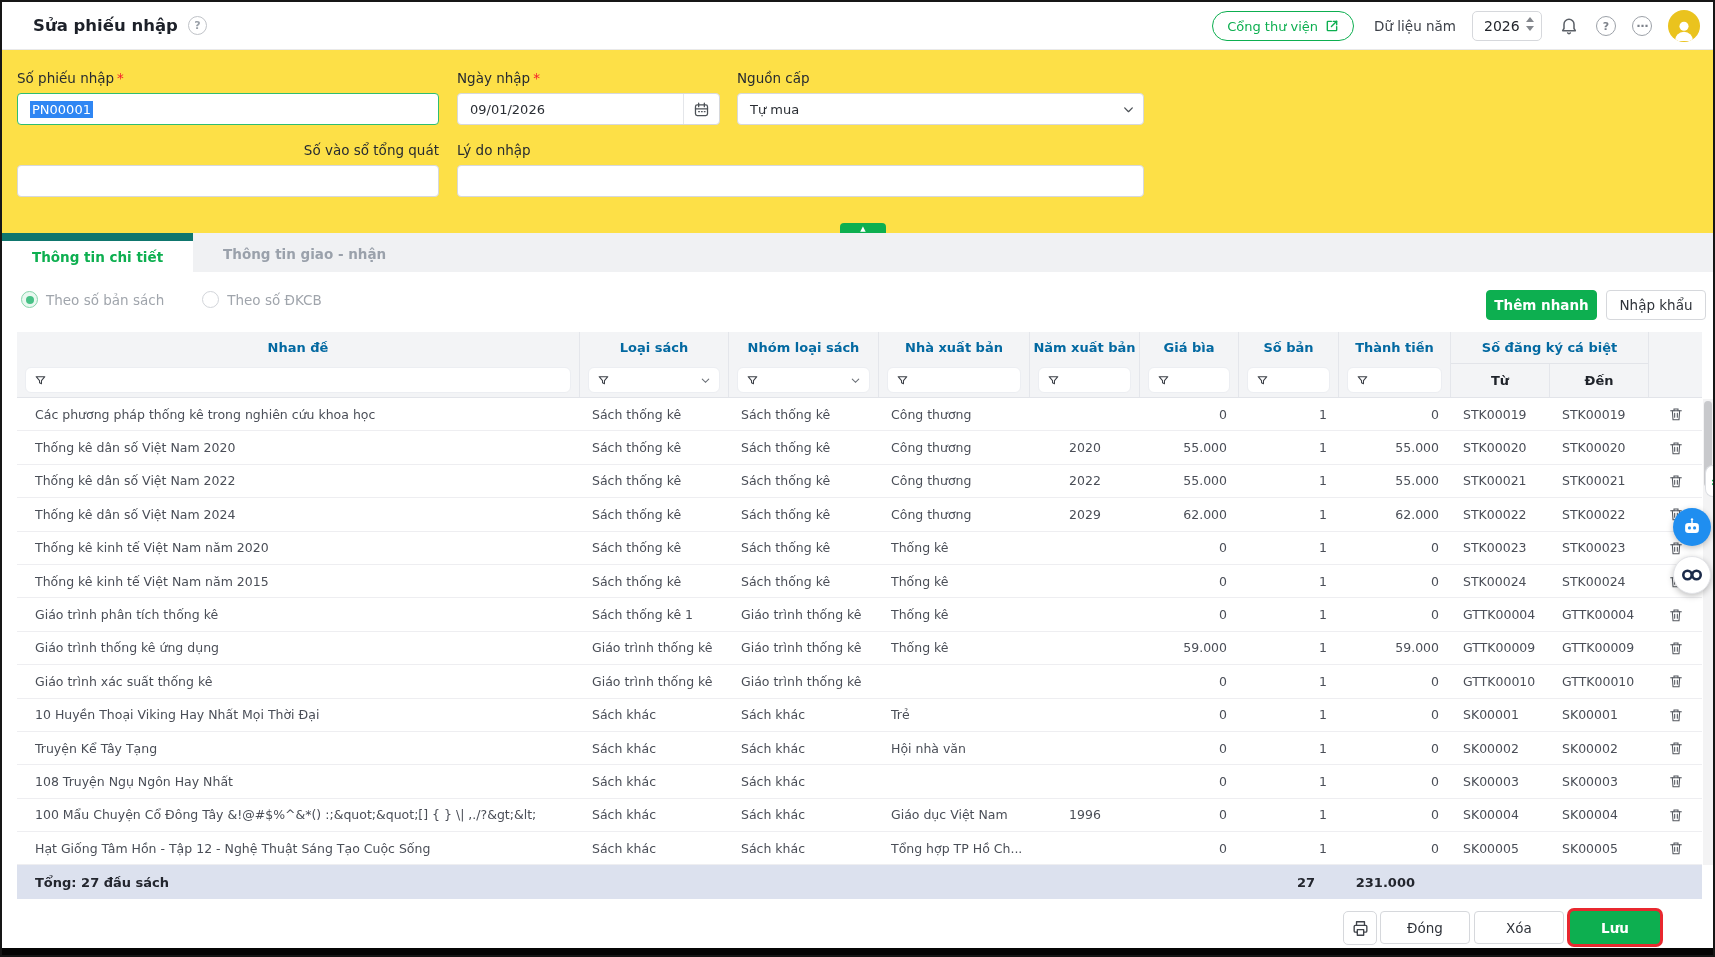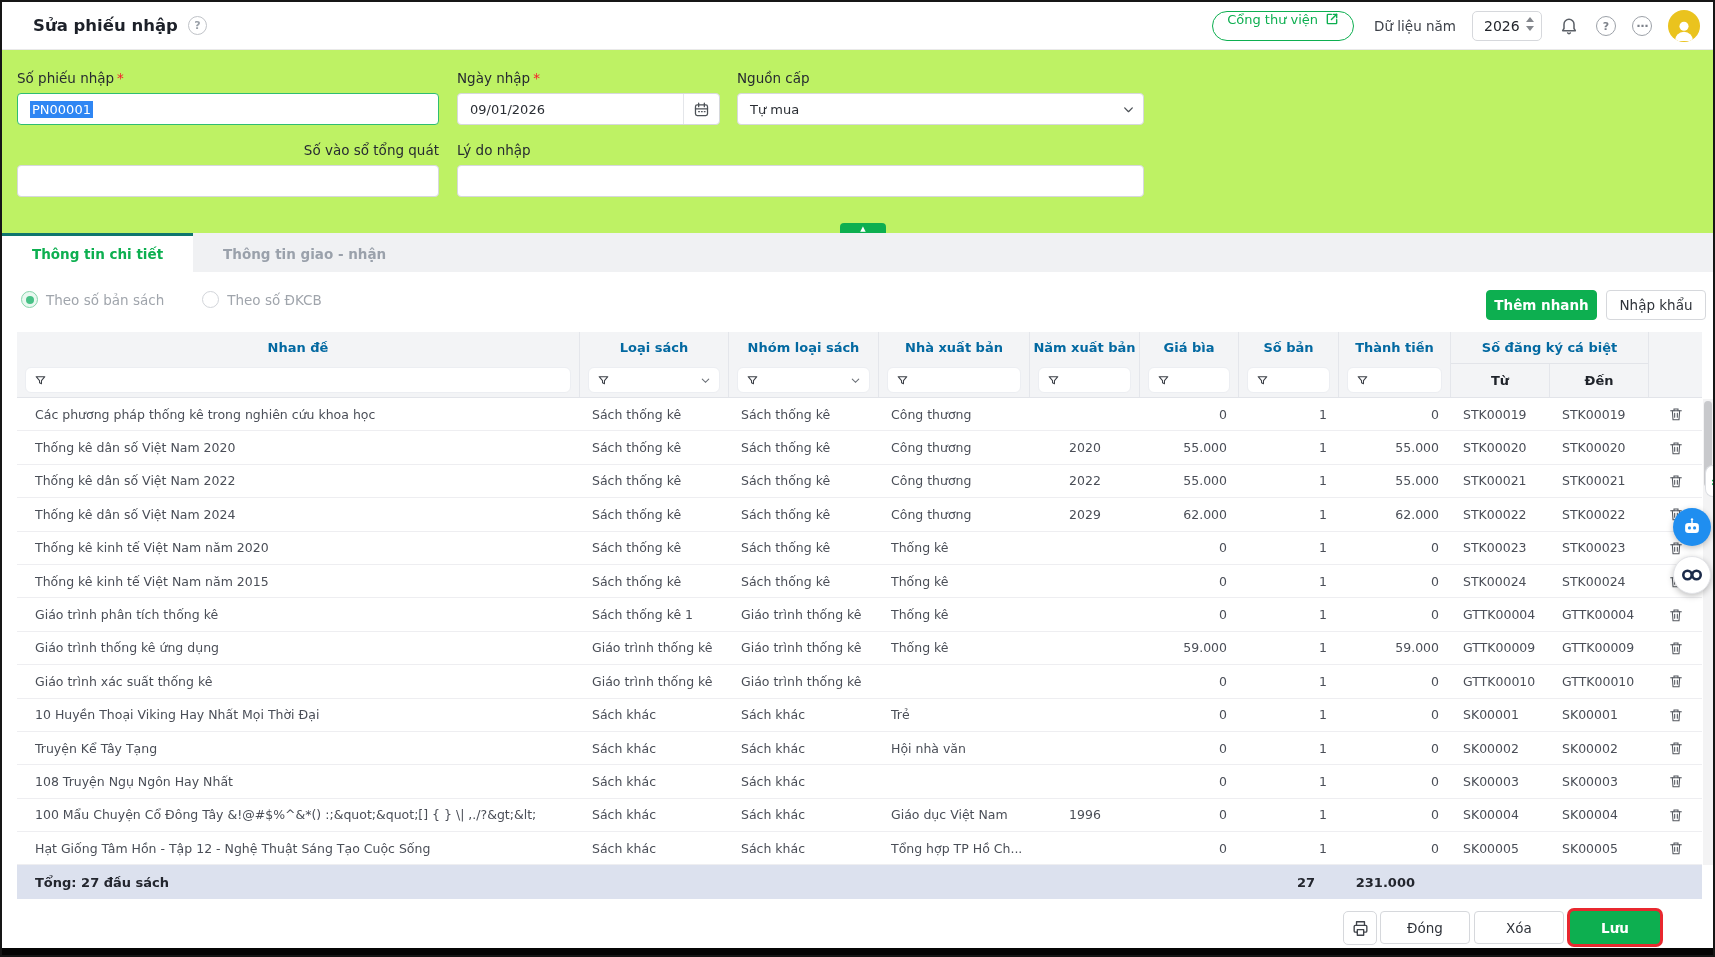--- a/index.html
+++ b/index.html
@@ -11,57 +11,57 @@
   
   .topbar { position:absolute; top:0; left:0; right:0; height:48px; background:#fff;
             border-bottom:1px solid #e9e9e9; display:flex; align-items:center; }
   .page-title { font-size:16.5px; font-weight:bold; color:#1d2129; margin-left:31px; }
   .circ { width:19px; height:19px; border-radius:50%; border:1.5px solid #c0c3c8; color:#9aa0a8;
           display:flex; align-items:center; justify-content:center; font-size:11px; font-weight:bold; }
   .title-help { margin-left:10px; }
   .title-help::after { content:"?"; }
   .topbar-right { position:absolute; right:13px; top:0; height:48px; display:flex; align-items:center; gap:16px; }
   .portal-btn { height:30px; padding:0 14px; border:1.5px solid #0daf50; border-radius:16px;
-                color:#0daf50; font-size:13px; display:flex; align-items:flex-start; gap:7px; background:#fff; cursor:pointer; }
+                color:#0daf50; font-size:13px; display:flex; align-items:center; gap:7px; background:#fff; cursor:pointer; }
   .year-label { color:#3c4048; font-size:13.5px; margin-left:4px; }
   .year-box { width:70px; height:30px; border:1px solid #d6d8dc; border-radius:5px; display:flex;
               align-items:center; padding-left:11px; position:relative; font-size:14px; color:#23262c; }
   .spin { position:absolute; right:7px; top:5px; display:flex; flex-direction:column; gap:4px; }
   .spin i { width:0; height:0; border-left:4px solid transparent; border-right:4px solid transparent; display:block; }
   .spin .up { border-bottom:5px solid #84878d; }
   .spin .dn { border-top:5px solid #84878d; }
   .top-ico { width:22px; height:22px; display:flex; align-items:center; justify-content:center; }
   .circ-q::after { content:"?"; } .circ-m::after { content:"⋯"; font-size:12px; letter-spacing:-1px; }
   .circ-q,.circ-m { width:20px; height:20px; border-width:1.5px; color:#7d828a; border-color:#9ca1a8;}
   .avatar { width:32px; height:32px; border-radius:50%; background:#eac31e; overflow:hidden;
             display:flex; align-items:flex-end; justify-content:center; }
 
   
-  .form-area { position:absolute; top:48px; left:0; right:0; height:183px; background:#bef264; }
+  .form-area { position:absolute; top:48px; left:0; right:0; height:183px; background:#fde047; }
   .field { position:absolute; }
   .f-label { font-size:13.5px; color:#272b31; margin-bottom:7px; }
   .req { color:#f5222d; margin-left:3px; }
   .input { height:32px; border:1px solid #d6d8dc; border-radius:4px; background:#fff;
            display:flex; align-items:center; padding:0 12px; font-size:13px; color:#2a2e34; position:relative; }
   .input.focused { border:1.5px solid #2fbd72; }
   .sel-text { background:#2f86f3; color:#fff; padding:1px 2px; }
   .input .right-ico { position:absolute; right:0; top:0; bottom:0; width:36px; display:flex;
                       align-items:center; justify-content:center; }
   .select .right-ico { width:30px; }
 
   
   .collapse-tab { position:absolute; top:221px; left:838px; width:46px; height:12px; background:#0daf50;
                   border-radius:4px 4px 0 0; display:flex; align-items:center; justify-content:center; cursor:pointer; }
   .collapse-tab::after { content:"▲"; color:#fff; font-size:7px; line-height:1; }
 
   
   .tabbar { position:absolute; top:231px; left:0; right:0; height:39px; background:#f0f1f3; display:flex; }
   .tab { height:100%; display:flex; align-items:center; justify-content:center; font-weight:bold;
          font-size:13.5px; color:#9aa1ab; cursor:pointer; padding:0 30px; border-top:3px solid transparent; }
-  .tab.active { background:#fff; color:#0daf50; border-top:3px solid #0f766e; min-width:155px; }
+  .tab.active { background:#fff; color:#0daf50; border-top:8px solid #0f766e; min-width:155px; }
 
   
   .toolbar-row { position:absolute; top:270px; left:0; right:0; height:60px; background:#fff; }
   .radio-group { position:absolute; left:19px; top:19px; display:flex; gap:38px; }
   .radio { display:flex; align-items:center; gap:8px; color:#a0a5ac; font-size:13.5px; cursor:pointer; }
   .rdot { width:17px; height:17px; border-radius:50%; border:1.5px solid #d2d5da; background:#fff;
           display:flex; align-items:center; justify-content:center; }
   .radio.on .rdot { border-color:#86d5ab; background:#e9f8f0; }
   .radio.on .rdot::after { content:""; width:8px; height:8px; border-radius:50%; background:#47c186; }
   .btn { height:30px; border-radius:4px; font-size:13.5px; display:inline-flex; align-items:center;

